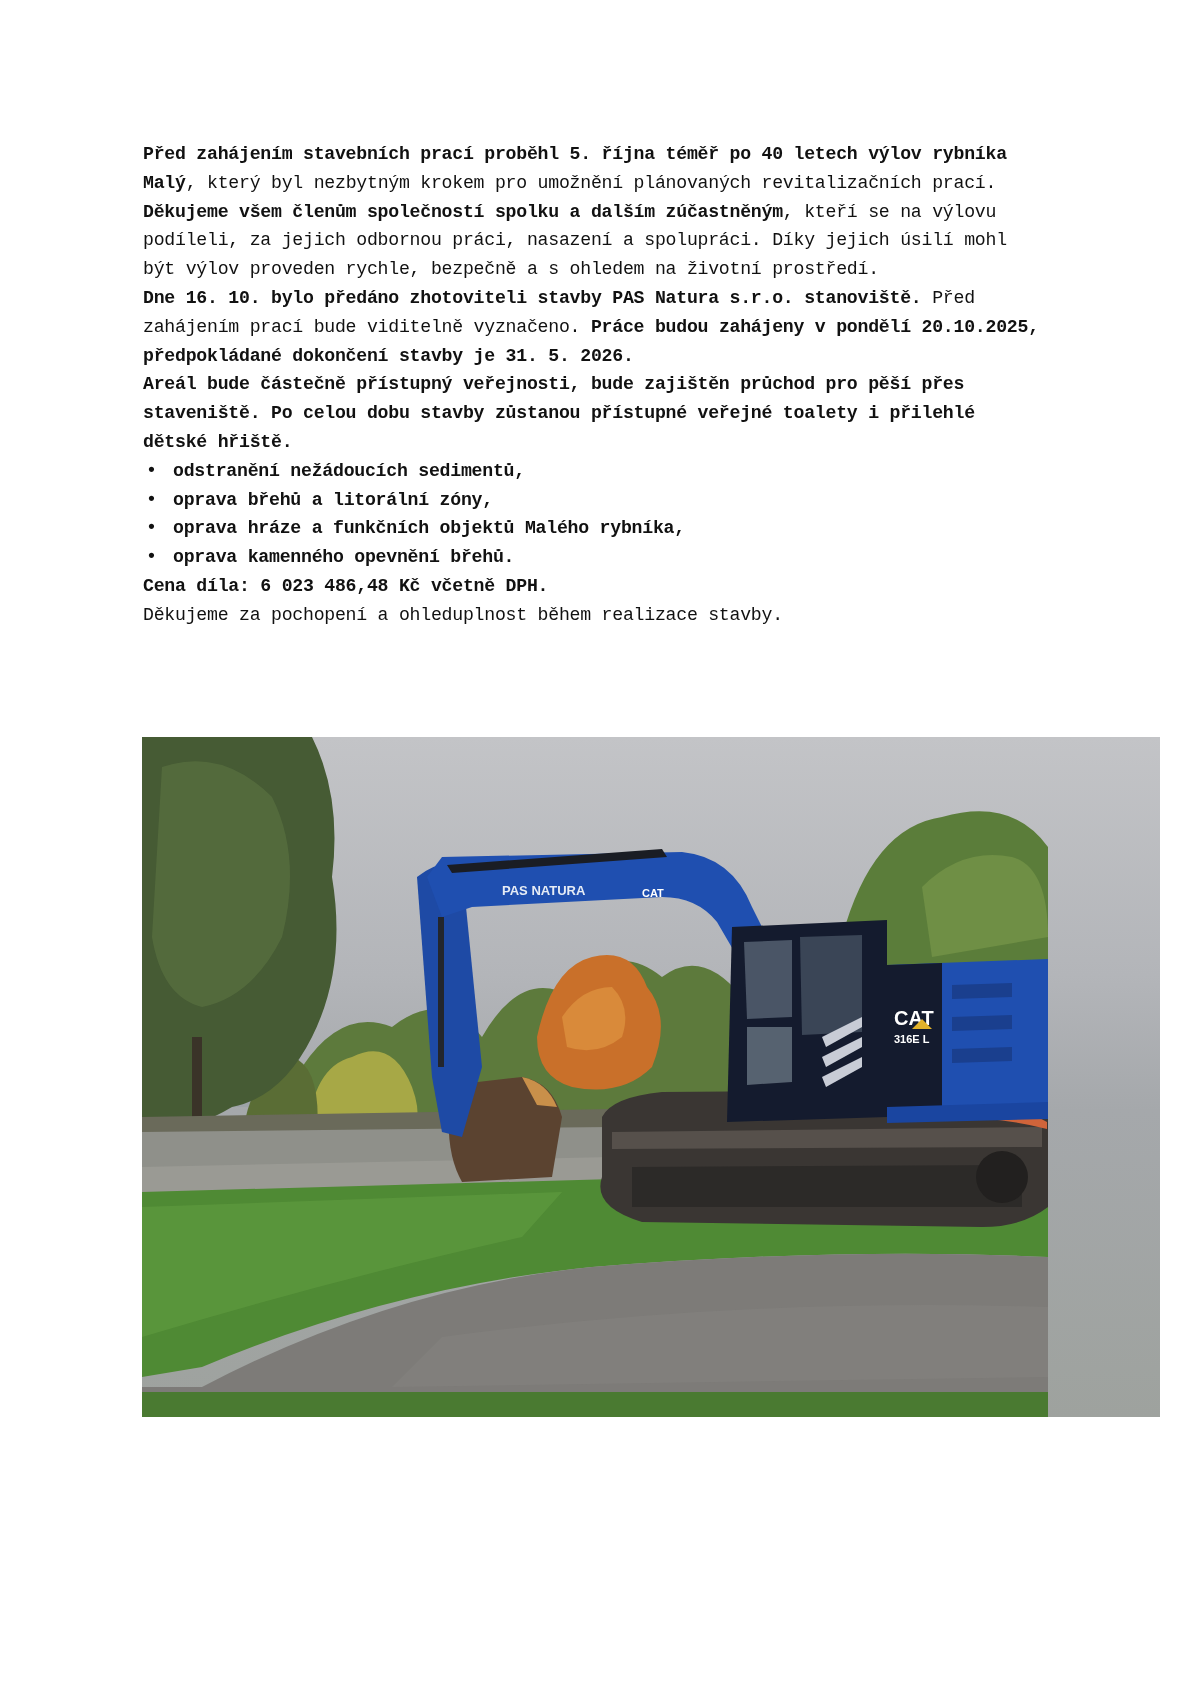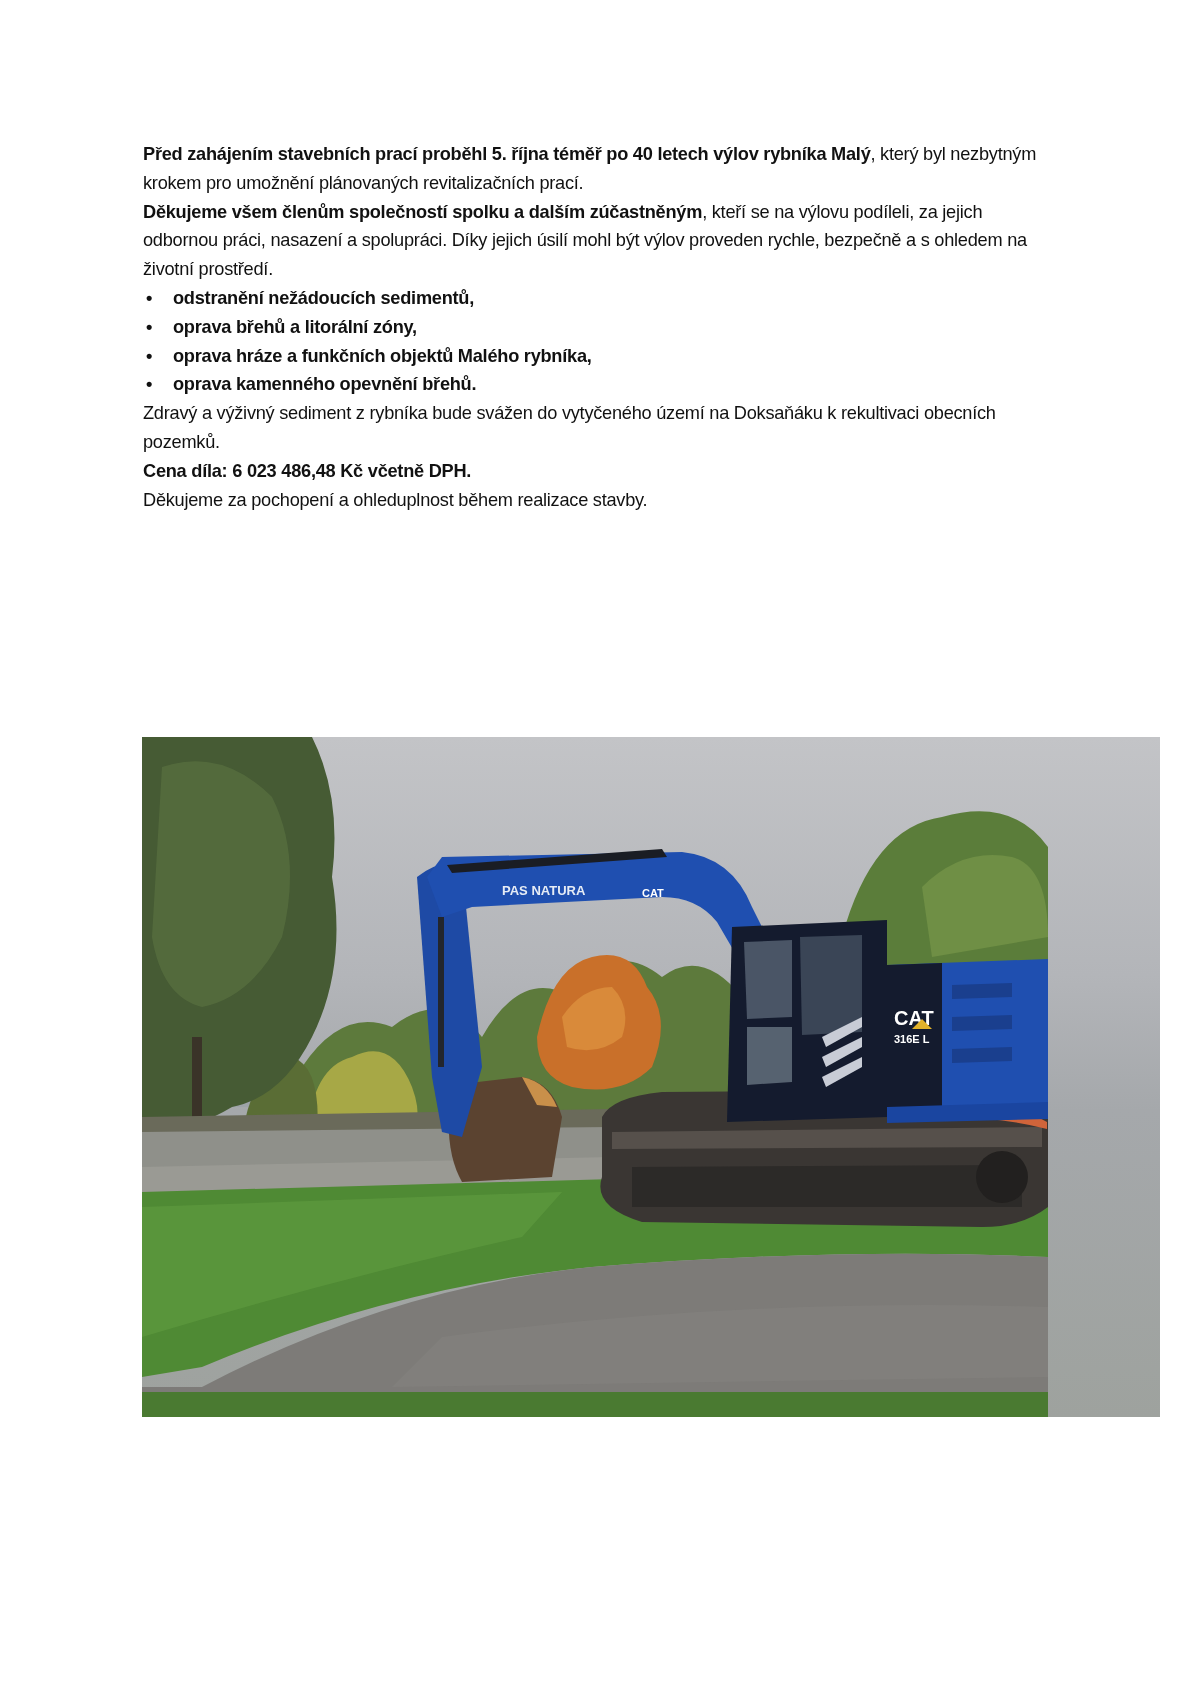--- a/index.html
+++ b/index.html
@@ -1,20 +1,20 @@
 <!DOCTYPE html>
 <html><head>
 <meta charset="utf-8">
 <style>
   html, body { margin: 0; padding: 0; background: #ffffff; }
   body { width: 1191px; height: 1684px; position: relative; overflow: hidden; }
   .page { position: absolute; left: 0; top: 0; width: 1191px; height: 1684px; background: #fff; }
   .text-block {
     position: absolute; left: 143px; top: 140px; width: 900px;
-    font-family: Liberation Sans, sans-serif; font-size: 18.2px; line-height: 28.8px;
+    font-family: Liberation Mono, monospace; font-size: 18.2px; line-height: 28.8px;
     color: #111; letter-spacing: -0.25px;
   }
   .text-block p { margin: 0; }
   .b { font-weight: bold; }
   ul.bullets { list-style: none; margin: 0; padding: 0; }
   ul.bullets li { position: relative; padding-left: 30px; font-weight: bold; }
   ul.bullets li .dot { position: absolute; left: 3px; top: 0; font-weight: bold; }
   .photo {
     position: absolute; left: 142px; top: 737px; width: 1018px; height: 680px;
     overflow: hidden; background: linear-gradient(#c3c4c7 0%, #b3b5b9 35%, #a5a8ab 55%, #9ea29e 100%);
@@ -26,27 +26,32 @@
 
 <div class="page">
 
   <div class="text-block">
     <p>
       <span class="b">Před zahájením stavebních prací proběhl 5. října téměř po 40 letech výlov rybníka Malý</span><span>, který byl nezbytným krokem pro umožnění plánovaných revitalizačních prací.</span>
     </p>
     <p>
       <span class="b">Děkujeme všem členům společností spolku a dalším zúčastněným</span><span>, kteří se na výlovu podíleli, za jejich odbornou práci, nasazení a spolupráci. Díky jejich úsilí mohl být výlov proveden rychle, bezpečně a s ohledem na životní prostředí.</span>
     </p>
+    <p>
+      <span class="b">Dne 16. 10. bylo předáno zhotoviteli stavby PAS Natura s.r.o. stanoviště.</span><span> Před zahájením prací bude viditelně vyznačeno. </span><span class="b">Práce budou zahájeny v pondělí 20.10.2025, předpokládané dokončení stavby je 31. 5. 2026.</span>
+    </p>
+    <p>
+      <span class="b">Areál bude částečně přístupný veřejnosti, bude zajištěn průchod pro pěší přes staveniště. Po celou dobu stavby zůstanou přístupné veřejné toalety i přilehlé dětské hřiště.</span>
+    </p>
     <ul class="bullets">
       <li><span class="dot">•</span><span>odstranění nežádoucích sedimentů,</span></li>
       <li><span class="dot">•</span><span>oprava břehů a litorální zóny,</span></li>
       <li><span class="dot">•</span><span>oprava hráze a funkčních objektů Malého rybníka,</span></li>
       <li><span class="dot">•</span><span>oprava kamenného opevnění břehů.</span></li>
     </ul>
-    <p>Zdravý a výživný sediment z rybníka bude svážen do vytyčeného území na Doksaňáku k rekultivaci obecních pozemků.</p>
     <p class="b">Cena díla: 6 023 486,48 Kč včetně DPH.</p>
     <p>Děkujeme za pochopení a ohleduplnost během realizace stavby.</p>
   </div>
 
   <div class="photo">
     <svg width="906" height="680" viewBox="0 0 906 680" xmlns="http://www.w3.org/2000/svg">
 
       <path d="M160 330 Q200 270 250 290 Q300 250 340 300 Q380 230 430 260 Q470 200 520 240 Q560 210 600 260 L600 420 L160 420 Z" fill="#5d7a3c"></path>
 
       <path d="M395 300 Q410 230 450 220 Q490 210 505 250 Q530 280 510 330 Q480 360 430 350 Q395 340 395 300 Z" fill="#c9702a"></path>

